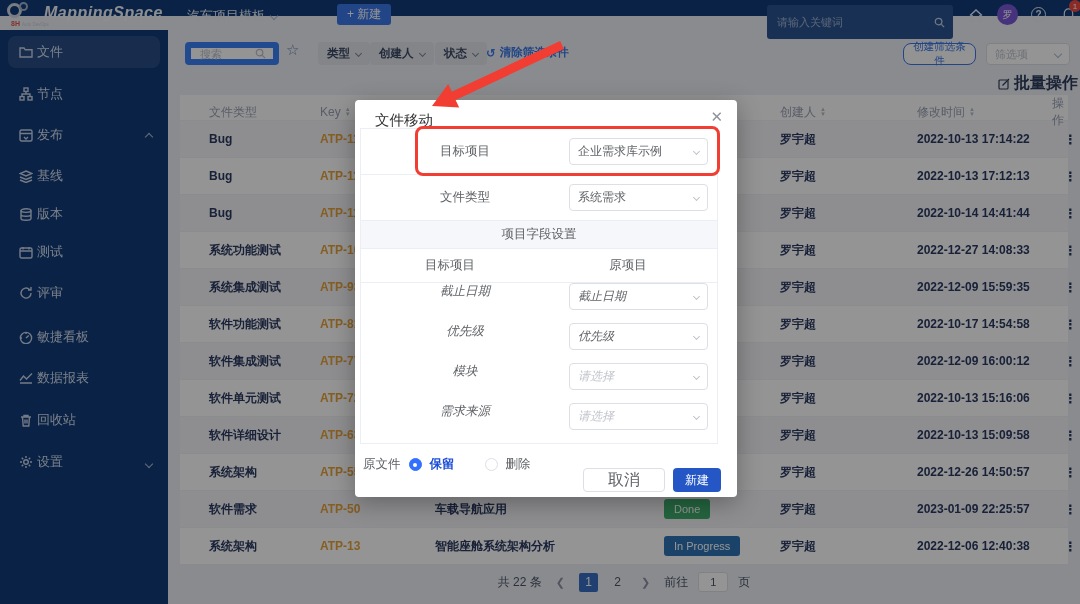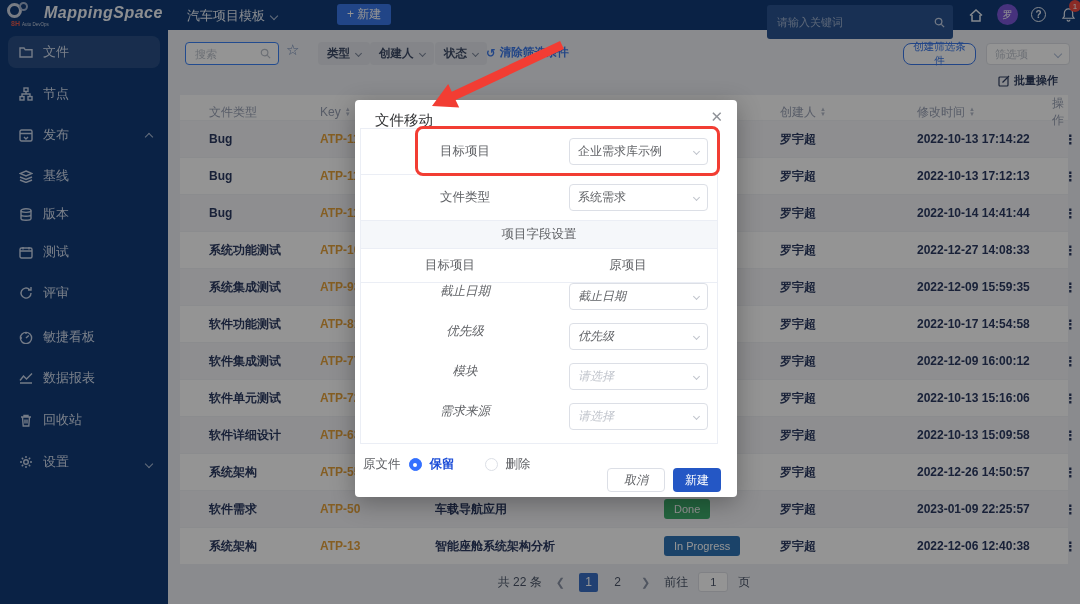--- a/index.html
+++ b/index.html
@@ -1,61 +1,61 @@
 <!DOCTYPE html>
 <html><head>
 <meta charset="utf-8">
 <style>
   html,body{margin:0;padding:0;background:#333;}
   *{box-sizing:border-box;font-family:"Liberation Sans","DejaVu Sans",sans-serif;}
   .app{position:relative;width:1080px;height:604px;background:#eef0f4;overflow:hidden;margin:0 auto;}
 
   
-  .topbar{position:absolute;left:0;top:0;width:1080px;height:30px;background:#123c78;z-index:10;}
+  .topbar{position:absolute;left:0;top:0;width:1080px;height:16px;background:#123c78;z-index:10;}
   .logo-wrap{position:absolute;left:6px;top:2px;display:flex;align-items:center;}
   .logo-circles{position:relative;width:30px;height:22px;}
   .lc1{position:absolute;left:1px;top:1px;width:15px;height:15px;border:3px solid #cfd6e4;border-radius:50%;}
   .lc2{position:absolute;left:13px;top:0;width:9px;height:9px;border:2.5px solid #9fb0cd;border-radius:50%;}
   .logo-8h{position:absolute;left:5px;top:18px;font-size:7px;font-weight:700;color:#e2574c;white-space:nowrap;}
   .logo-8h small{color:#c5cede;font-size:4.5px;font-weight:400;}
   .brand{position:absolute;left:44px;top:4px;font-size:16px;font-weight:700;font-style:italic;color:#f2f5fa;letter-spacing:.5px;}
   .proj{position:absolute;left:187px;top:7px;font-size:13px;color:#e7edf6;display:flex;align-items:center;gap:6px;}
   .btn-new{position:absolute;left:337px;top:4px;height:21px;padding:0 10px;background:#3a77e8;color:#fff;font-size:12px;border:none;border-radius:3px;display:flex;align-items:center;gap:3px;}
   .hsearch{position:absolute;left:767px;top:5px;width:186px;height:20px;background:#2a5391;border-radius:3px;display:flex;align-items:center;padding:17px 8px;}
   .hsearch input{flex:1;background:transparent;border:none;outline:none;font-size:11px;color:#dce5f2;}
   .hsearch input::placeholder{color:#9fb2cf;}
   .hicon{position:absolute;top:5px;width:20px;height:20px;display:flex;align-items:center;justify-content:center;color:#e7edf6;}
   .avatar{position:absolute;left:997px;top:4px;width:21px;height:21px;border-radius:50%;background:#7a57d8;color:#fff;font-size:10px;display:flex;align-items:center;justify-content:center;}
   .help{left:1031px;border:1.5px solid #e7edf6;border-radius:50%;width:15px;height:15px;top:7px;font-size:10px;font-weight:700;}
   .bell{left:1058px;}
   .badge{position:absolute;left:1069px;top:0px;min-width:12px;height:12px;border-radius:7px;background:#ef4a42;color:#fff;font-size:8px;display:flex;align-items:center;justify-content:center;padding:0 2px;z-index:11;}
 
   
   .sidebar{position:absolute;left:0;top:30px;width:168px;height:574px;background:#123c78;z-index:9;}
-  .side-item{position:absolute;left:0;width:168px;height:28px;display:flex;align-items:center;color:#d5deee;font-size:13px;gap:10px;padding-left:18px;cursor:pointer;}
+  .side-item{position:absolute;left:0;width:168px;height:28px;display:flex;align-items:center;color:#d5deee;font-size:13px;gap:4px;padding-left:18px;cursor:pointer;}
   .side-item.active-pill{left:8px;width:152px;height:32px;background:rgba(255,255,255,.10);border-radius:8px;padding-left:10px;}
   .side-item.sub{text-align:center;}
   .side-item .sicon{width:15px;height:15px;flex:0 0 15px;display:flex;align-items:center;justify-content:center;}
   .side-item svg{stroke:#c8d4e8;fill:none;stroke-width:1.4;}
   .side-chev{position:absolute;right:16px;}
   .chev{display:inline-block;width:6px;height:6px;border-right:1.5px solid #aebdd6;border-bottom:1.5px solid #aebdd6;transform:rotate(45deg);}
   .chev.up{transform:rotate(225deg);}
 
   
   .content{position:absolute;left:168px;top:30px;width:912px;height:574px;background:#eef0f4;}
-  .tsearch{position:absolute;left:17px;top:12px;width:94px;height:23px;background:#fff;border:1px solid #3b82f6;border-radius:4px;display:flex;align-items:center;padding:0 7px;}
+  .tsearch{position:absolute;left:17px;top:12px;width:94px;height:23px;background:#fff;border:6px solid #3b82f6;border-radius:4px;display:flex;align-items:center;padding:0 7px;}
   .tsearch input{flex:1;width:50px;border:none;outline:none;font-size:11px;color:#606266;background:transparent;}
   .tsearch input::placeholder{color:#b9bfc9;}
   .star{position:absolute;left:118px;top:11px;font-size:15px;color:#6e87b5;}
   .chip{position:absolute;top:12px;height:23px;background:#e3e6ec;border-radius:4px;font-size:11.5px;color:#3d4a66;font-weight:600;display:flex;align-items:center;gap:6px;padding:0 9px;}
   .chip .chev{border-color:#7a8499;width:5px;height:5px;}
   .clear-filter{position:absolute;left:318px;top:15px;font-size:11.5px;color:#3a77e8;font-weight:600;display:flex;gap:4px;align-items:center;}
   .btn-create-filter{position:absolute;left:735px;top:13px;width:73px;height:22px;border:1px solid #3a77e8;color:#3a77e8;background:#fdfdfd;font-size:10.5px;border-radius:8px;display:flex;align-items:center;justify-content:center;}
   .sel-filter{position:absolute;left:818px;top:13px;width:84px;height:22px;border:1px solid #dcdfe6;background:#fff;border-radius:4px;font-size:11px;color:#b9bfc9;display:flex;align-items:center;justify-content:space-between;padding:0 8px;}
-  .batch{position:absolute;left:830px;top:43px;font-size:11px;color:#2d3c5e;font-weight:600;display:flex;align-items:center;gap:4px;}
+  .batch{position:absolute;left:830px;top:43px;font-size:16px;color:#2d3c5e;font-weight:600;display:flex;align-items:center;gap:4px;}
 
   
   .tablebox{position:absolute;left:12px;top:65px;width:888px;background:#fff;}
   .t-head,.t-row{display:grid;grid-template-columns:111px 115px 229px 116px 137px 135px 1fr;align-items:center;padding-left:29px;}
   .t-head{height:25px;color:#98a0b3;font-size:12px;background:#fdfdfe;}
   .t-head .hcell{display:flex;align-items:center;gap:4px;}
   .t-row{height:37px;font-size:12px;color:#2b3a61;font-weight:600;border-top:1px solid #f0f1f4;}
   .t-row:nth-child(odd){background:#f4f5f8;}
   .cell-key{color:#e6a23c;}
   .cell-time{font-weight:700;}
@@ -87,21 +87,21 @@
   .m-band{height:28px;background:#f5f7fa;border-bottom:1px solid #ebeef5;display:flex;align-items:center;justify-content:center;font-size:12.5px;color:#606266;}
   .m-cols{display:flex;align-items:center;height:34px;border-bottom:1px solid #ebeef5;font-size:12.5px;color:#606266;}
   .m-col{width:50%;text-align:center;}
   .m-frow{display:flex;height:40px;font-style:italic;}
   .m-origin{position:absolute;left:8px;top:356px;display:flex;align-items:center;gap:8px;font-size:12.5px;color:#606266;}
   .radio{width:13px;height:13px;border-radius:50%;border:1px solid #dcdfe6;background:#fff;display:inline-flex;align-items:center;justify-content:center;}
   .radio.sel{background:#3370ff;border-color:#3370ff;}
   .radio.sel::after{content:"";width:4px;height:4px;border-radius:50%;background:#fff;}
   .radio-lb.sel{color:#1d4ed8;font-weight:bold;}
   .m-footer{position:absolute;right:16px;top:368px;display:flex;gap:8px;}
-  .btn-cancel{height:24px;padding:0 16px;border:1px solid #dcdfe6;border-radius:4px;background:#fff;color:#606266;font-size:12px;font-style:italic;}
+  .btn-cancel{height:24px;padding:0 24px;border:1px solid #dcdfe6;border-radius:4px;background:#fff;color:#606266;font-size:16px;}
   .btn-confirm{height:24px;padding:0 12px;border:none;border-radius:4px;background:#2457c5;color:#fff;font-size:12px;}
 
   
   .annot-rect{position:absolute;left:415px;top:126px;width:305px;height:50px;border:3px solid #f23d33;border-radius:8px;z-index:60;pointer-events:none;}
   .annot-svg{position:absolute;left:0;top:0;z-index:61;pointer-events:none;}
 </style>
 </head>
 <body>
 
 <div class="app">

